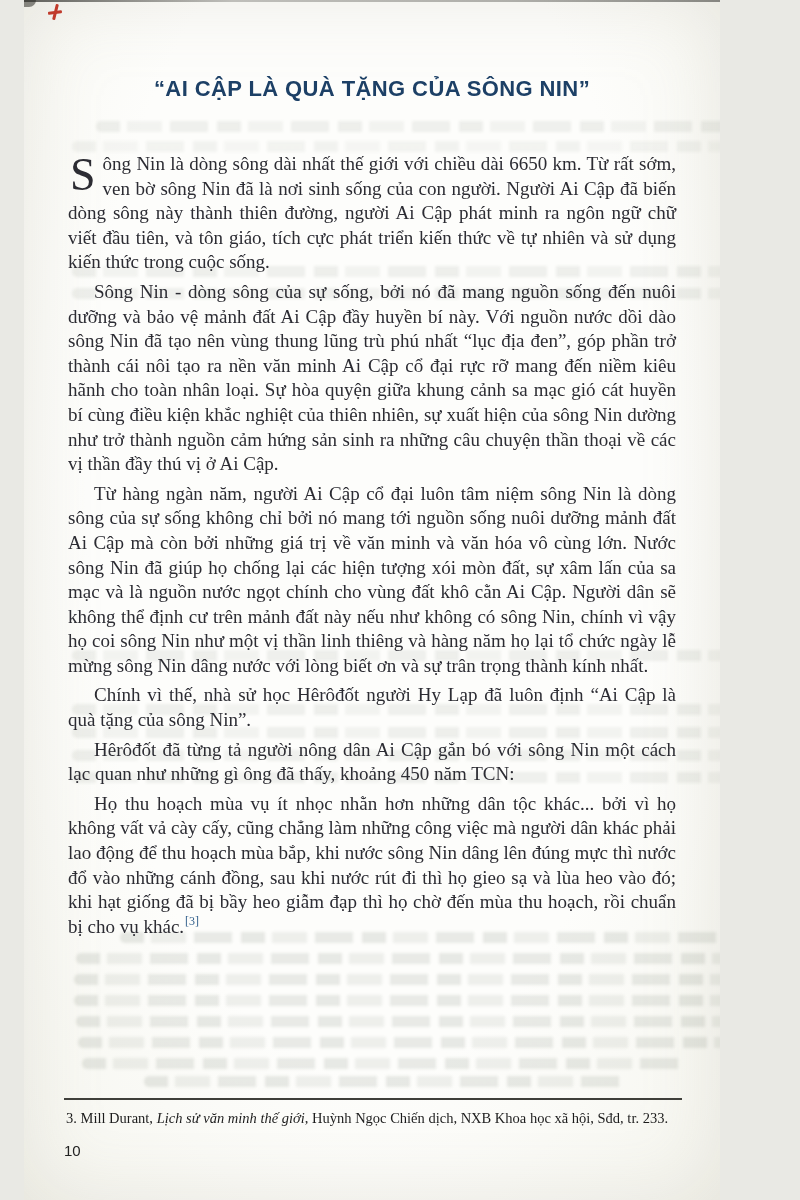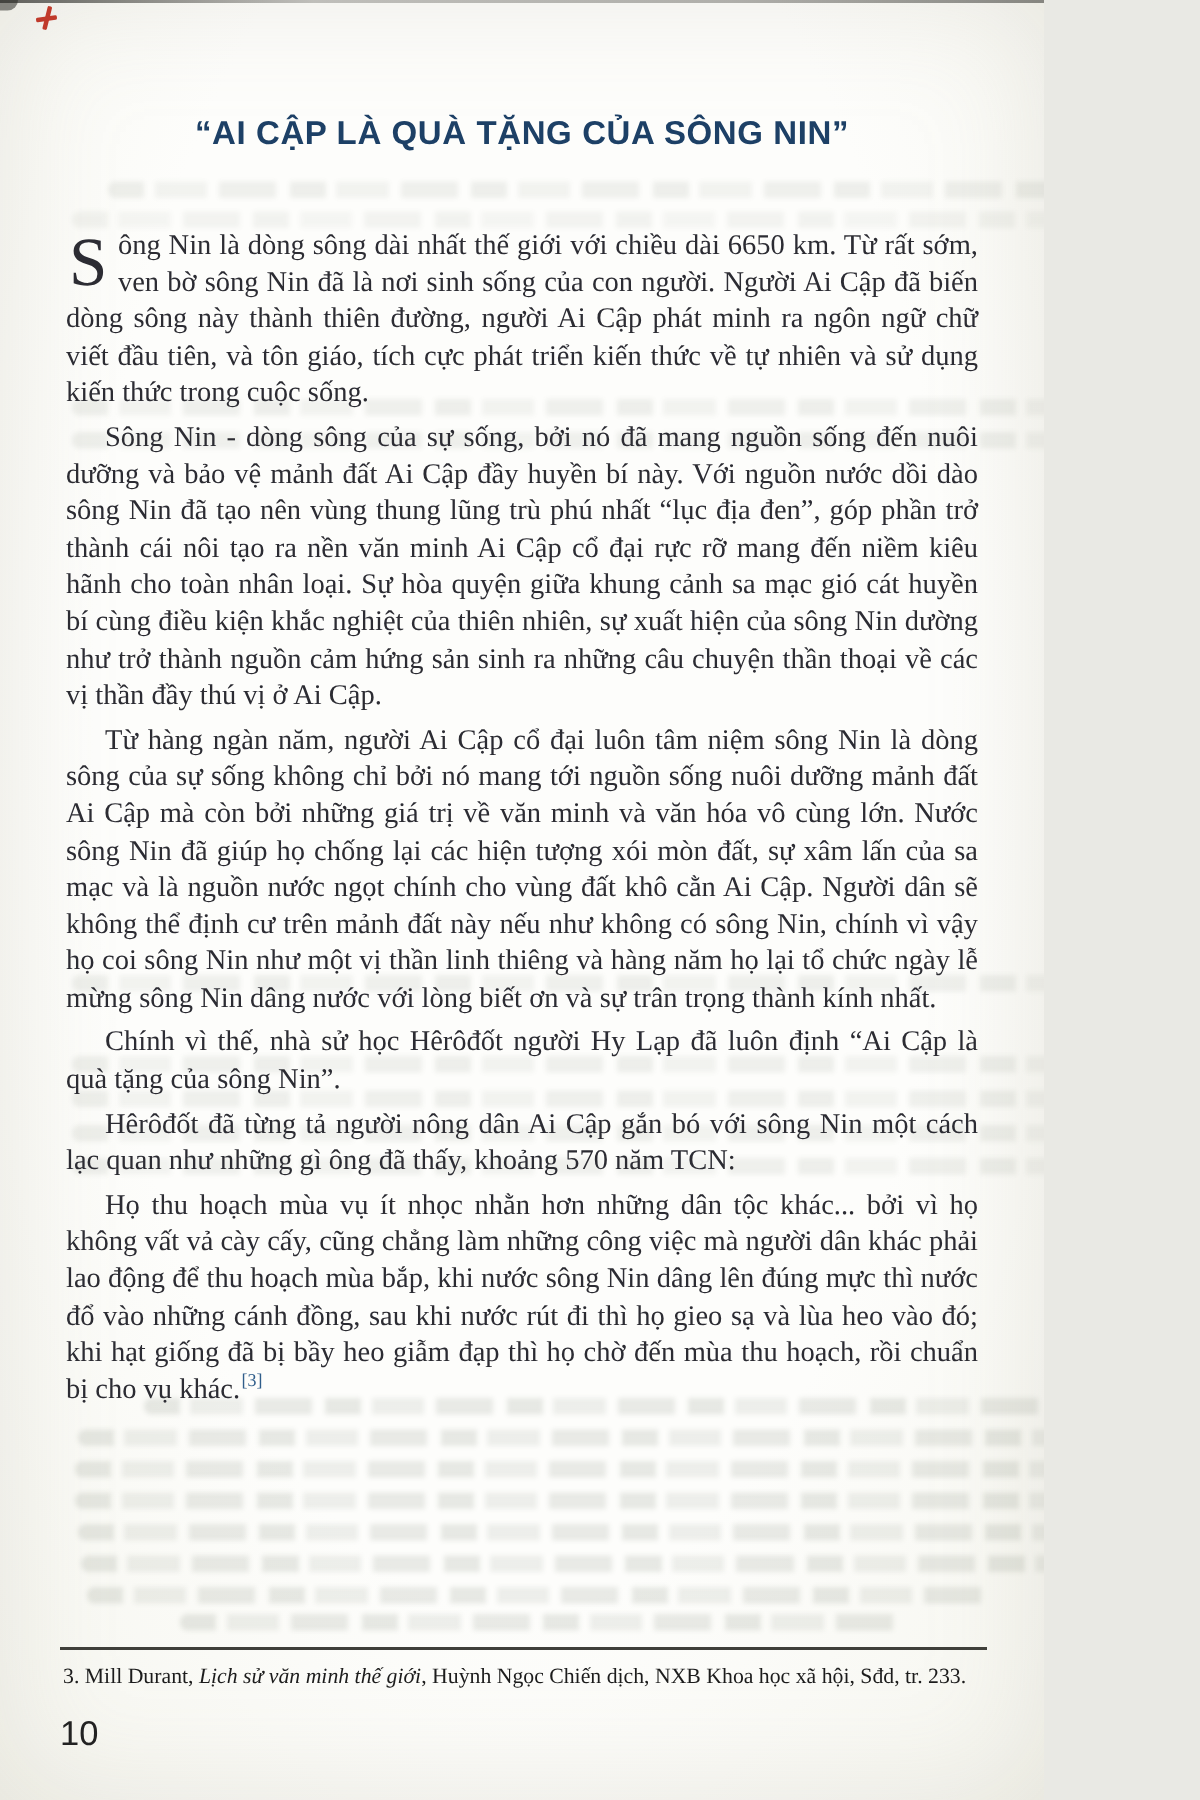--- a/index.html
+++ b/index.html
@@ -6,20 +6,21 @@
   html, body { margin: 0; padding: 0; }
   body {
     width: 800px; height: 1200px;
     font-family: "Liberation Serif", serif;
     background: #e9e9e4;
   }
   .page {
     position: relative; width: 696px; height: 1200px; overflow: hidden;
     background: radial-gradient(ellipse at 50% 40%, #fdfdfb 58%, #f5f5ee 100%);
     box-shadow: inset 0 0 80px rgba(170,165,150,.20);
+    margin-left: 24px;
   }
   .top-edge {
     position: absolute; top: 0; left: 0; width: 100%; height: 2px; z-index: 3;
     background: linear-gradient(90deg, rgba(50,50,46,.75), rgba(90,90,84,.35) 30%,
                 rgba(90,90,84,.45) 70%, rgba(50,50,46,.55));
   }
   .corner-blob {
     position: absolute; top: 0; left: 0; width: 12px; height: 7px; z-index: 3;
     background: rgba(45,45,40,.55); border-radius: 0 0 8px 0;
   }
@@ -63,21 +64,21 @@
     color: var(--color-ref, #2f5d8a);
   }
   .footnote-area { position: absolute; left: 40px; right: 38px; top: 1098px; z-index: 2; }
   .footnote-rule { border-top: 2px solid #3f3f3a; }
   .footnote {
     margin: 9px 2px 0; font-family: Liberation Serif, serif;
     font-size: 14.5px; line-height: 1.25; color: #1c1c1c;
   }
   .page-number {
     position: absolute; left: 40px; top: 1142px; z-index: 2;
-    font-family: "Liberation Sans", sans-serif; font-size: 23px; color: #222;
+    font-family: "Liberation Sans", sans-serif; font-size: 15px; color: #222;
   }
 </style>
 </head>
 <body>
 
 <div class="page">
 
   <div class="top-edge"></div>
   <div class="corner-blob"></div>
   <div class="red-mark"></div>
@@ -100,21 +101,21 @@
   <div class="ghost strong" style="top:1058px; left:58px;  width:600px;"></div>
   <div class="ghost strong" style="top:1076px; left:120px; width:480px;"></div>
 
   <h1 class="title">“AI CẬP LÀ QUÀ TẶNG CỦA SÔNG NIN”</h1>
 
   <div class="body-text">
     <p class="first"><span class="dropcap">S</span><span>ông Nin là dòng sông dài nhất thế giới với chiều dài 6650 km. Từ rất sớm, ven bờ sông Nin đã là nơi sinh sống của con người. Người Ai Cập đã biến dòng sông này thành thiên đường, người Ai Cập phát minh ra ngôn ngữ chữ viết đầu tiên, và tôn giáo, tích cực phát triển kiến thức về tự nhiên và sử dụng kiến thức trong cuộc sống.</span></p>
     <p>Sông Nin - dòng sông của sự sống, bởi nó đã mang nguồn sống đến nuôi dưỡng và bảo vệ mảnh đất Ai Cập đầy huyền bí này. Với nguồn nước dồi dào sông Nin đã tạo nên vùng thung lũng trù phú nhất “lục địa đen”, góp phần trở thành cái nôi tạo ra nền văn minh Ai Cập cổ đại rực rỡ mang đến niềm kiêu hãnh cho toàn nhân loại. Sự hòa quyện giữa khung cảnh sa mạc gió cát huyền bí cùng điều kiện khắc nghiệt của thiên nhiên, sự xuất hiện của sông Nin dường như trở thành nguồn cảm hứng sản sinh ra những câu chuyện thần thoại về các vị thần đầy thú vị ở Ai Cập.</p>
     <p>Từ hàng ngàn năm, người Ai Cập cổ đại luôn tâm niệm sông Nin là dòng sông của sự sống không chỉ bởi nó mang tới nguồn sống nuôi dưỡng mảnh đất Ai Cập mà còn bởi những giá trị về văn minh và văn hóa vô cùng lớn. Nước sông Nin đã giúp họ chống lại các hiện tượng xói mòn đất, sự xâm lấn của sa mạc và là nguồn nước ngọt chính cho vùng đất khô cằn Ai Cập. Người dân sẽ không thể định cư trên mảnh đất này nếu như không có sông Nin, chính vì vậy họ coi sông Nin như một vị thần linh thiêng và hàng năm họ lại tổ chức ngày lễ mừng sông Nin dâng nước với lòng biết ơn và sự trân trọng thành kính nhất.</p>
     <p>Chính vì thế, nhà sử học Hêrôđốt người Hy Lạp đã luôn định “Ai Cập là quà tặng của sông Nin”.</p>
-    <p>Hêrôđốt đã từng tả người nông dân Ai Cập gắn bó với sông Nin một cách lạc quan như những gì ông đã thấy, khoảng 570 năm TCN:</p>
+    <p>Hêrôđốt đã từng tả người nông dân Ai Cập gắn bó với sông Nin một cách lạc quan như những gì ông đã thấy, khoảng 450 năm TCN:</p>
     <p><span>Họ thu hoạch mùa vụ ít nhọc nhằn hơn những dân tộc khác... bởi vì họ không vất vả cày cấy, cũng chẳng làm những công việc mà người dân khác phải lao động để thu hoạch mùa bắp, khi nước sông Nin dâng lên đúng mực thì nước đổ vào những cánh đồng, sau khi nước rút đi thì họ gieo sạ và lùa heo vào đó; khi hạt giống đã bị bầy heo giẫm đạp thì họ chờ đến mùa thu hoạch, rồi chuẩn bị cho vụ khác.</span><sup class="ref">[3]</sup></p>
   </div>
 
   <div class="footnote-area">
     <div class="footnote-rule"></div>
     <p class="footnote"><span>3. Mill Durant, </span><i>Lịch sử văn minh thế giới</i><span>, Huỳnh Ngọc Chiến dịch, NXB Khoa học xã hội, Sđd, tr. 233.</span></p>
   </div>
 
   <div class="page-number">10</div>
 

